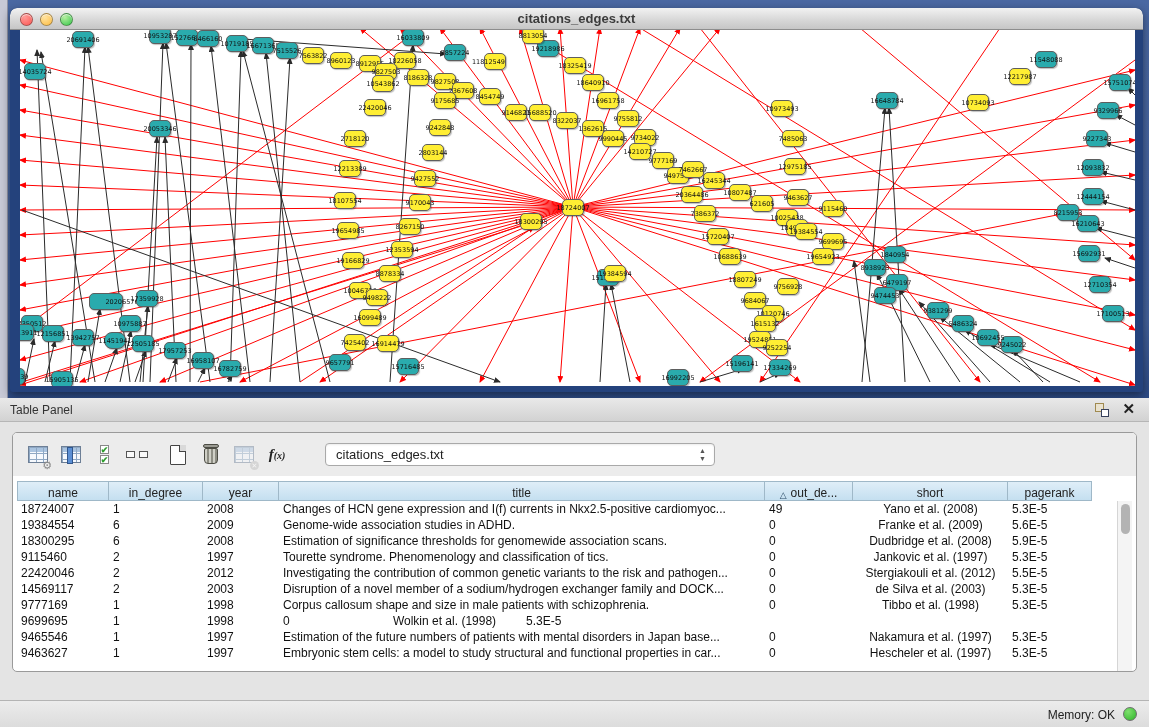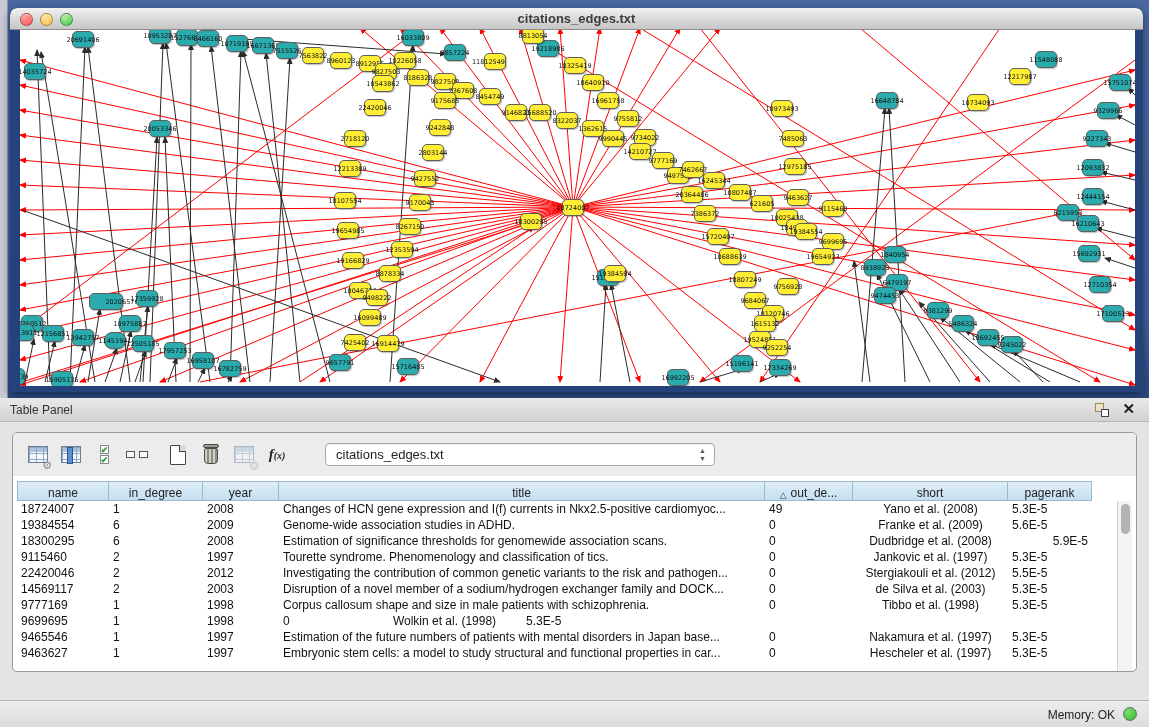--- a/index.html
+++ b/index.html
@@ -693,21 +693,21 @@
               <div class="td ac" style="width: 155px;">Franke et al. (2009)</div>
               <div class="td al" style="width: 84px;">5.6E-5</div>
             </div>
             <div class="tr">
               <div class="td al" style="width: 92px;">18300295</div>
               <div class="td al" style="width: 94px;">6</div>
               <div class="td al" style="width: 76px;">2008</div>
               <div class="td al" style="width: 486px;">Estimation of significance thresholds for genomewide association scans.</div>
               <div class="td al" style="width: 88px;">0</div>
               <div class="td ac" style="width: 155px;">Dudbridge et al. (2008)</div>
-              <div class="td al" style="width: 84px; text-align: right;">5.9E-5</div>
+              <div class="td al" style="width: 84px;">5.9E-5</div>
             </div>
             <div class="tr">
               <div class="td al" style="width: 92px;">9115460</div>
               <div class="td al" style="width: 94px;">2</div>
               <div class="td al" style="width: 76px;">1997</div>
               <div class="td al" style="width: 486px;">Tourette syndrome. Phenomenology and classification of tics.</div>
               <div class="td al" style="width: 88px;">0</div>
               <div class="td ac" style="width: 155px;">Jankovic et al. (1997)</div>
               <div class="td al" style="width: 84px;">5.3E-5</div>
             </div>

